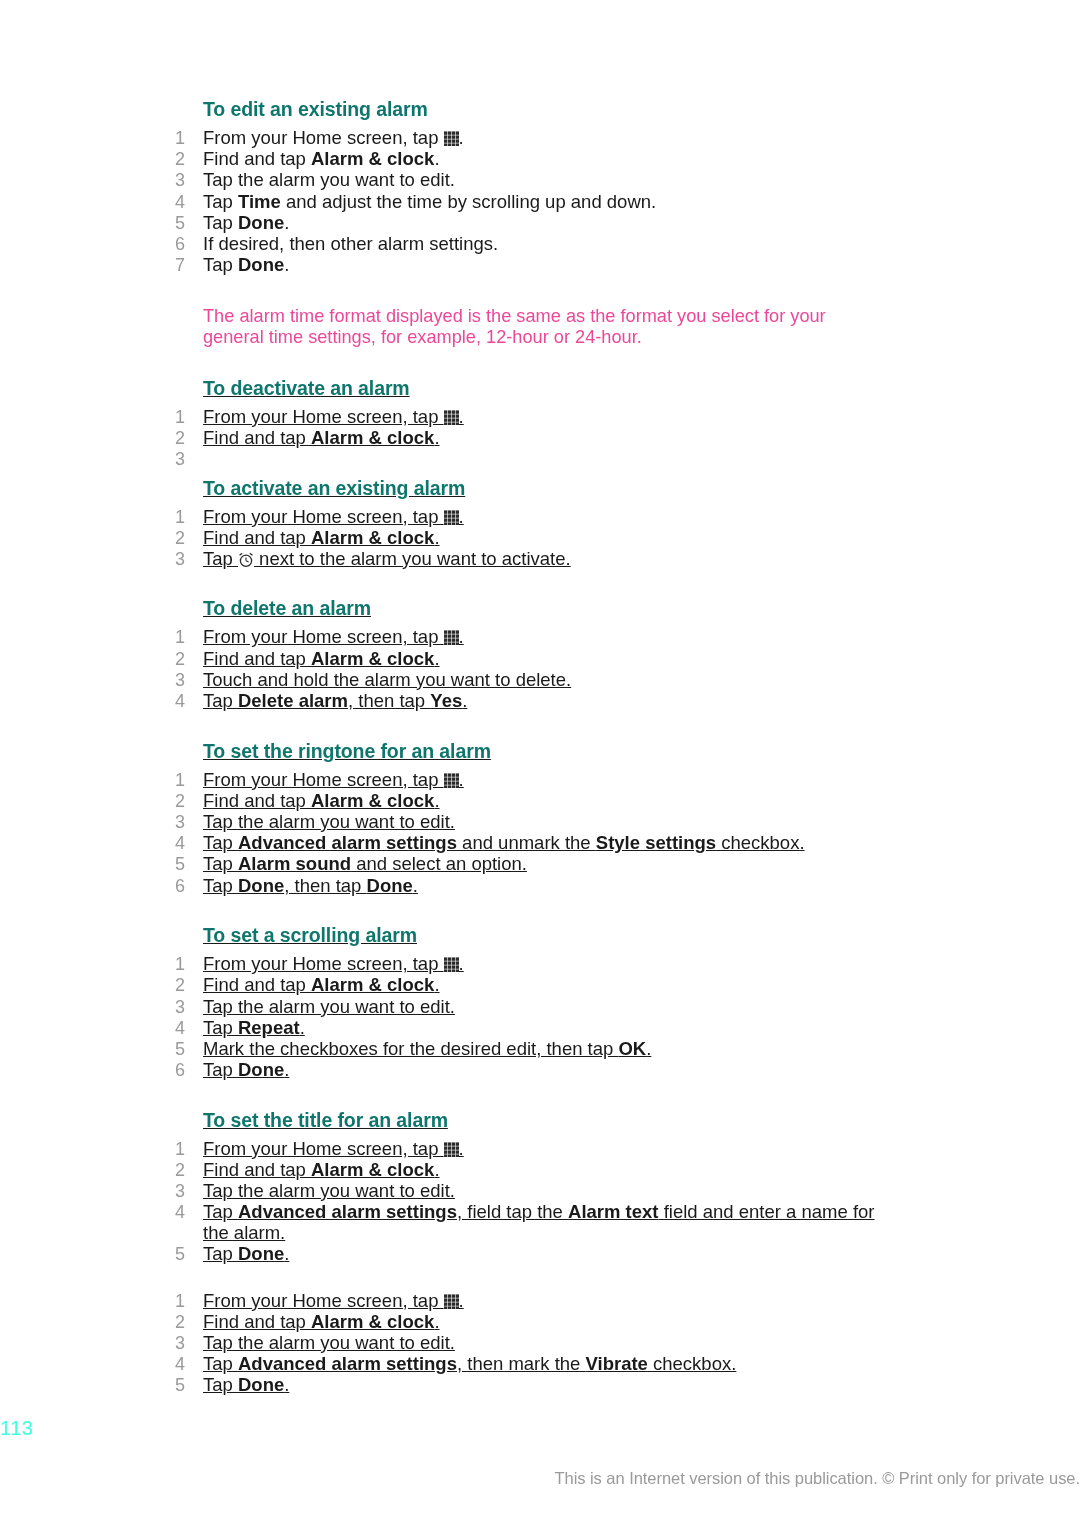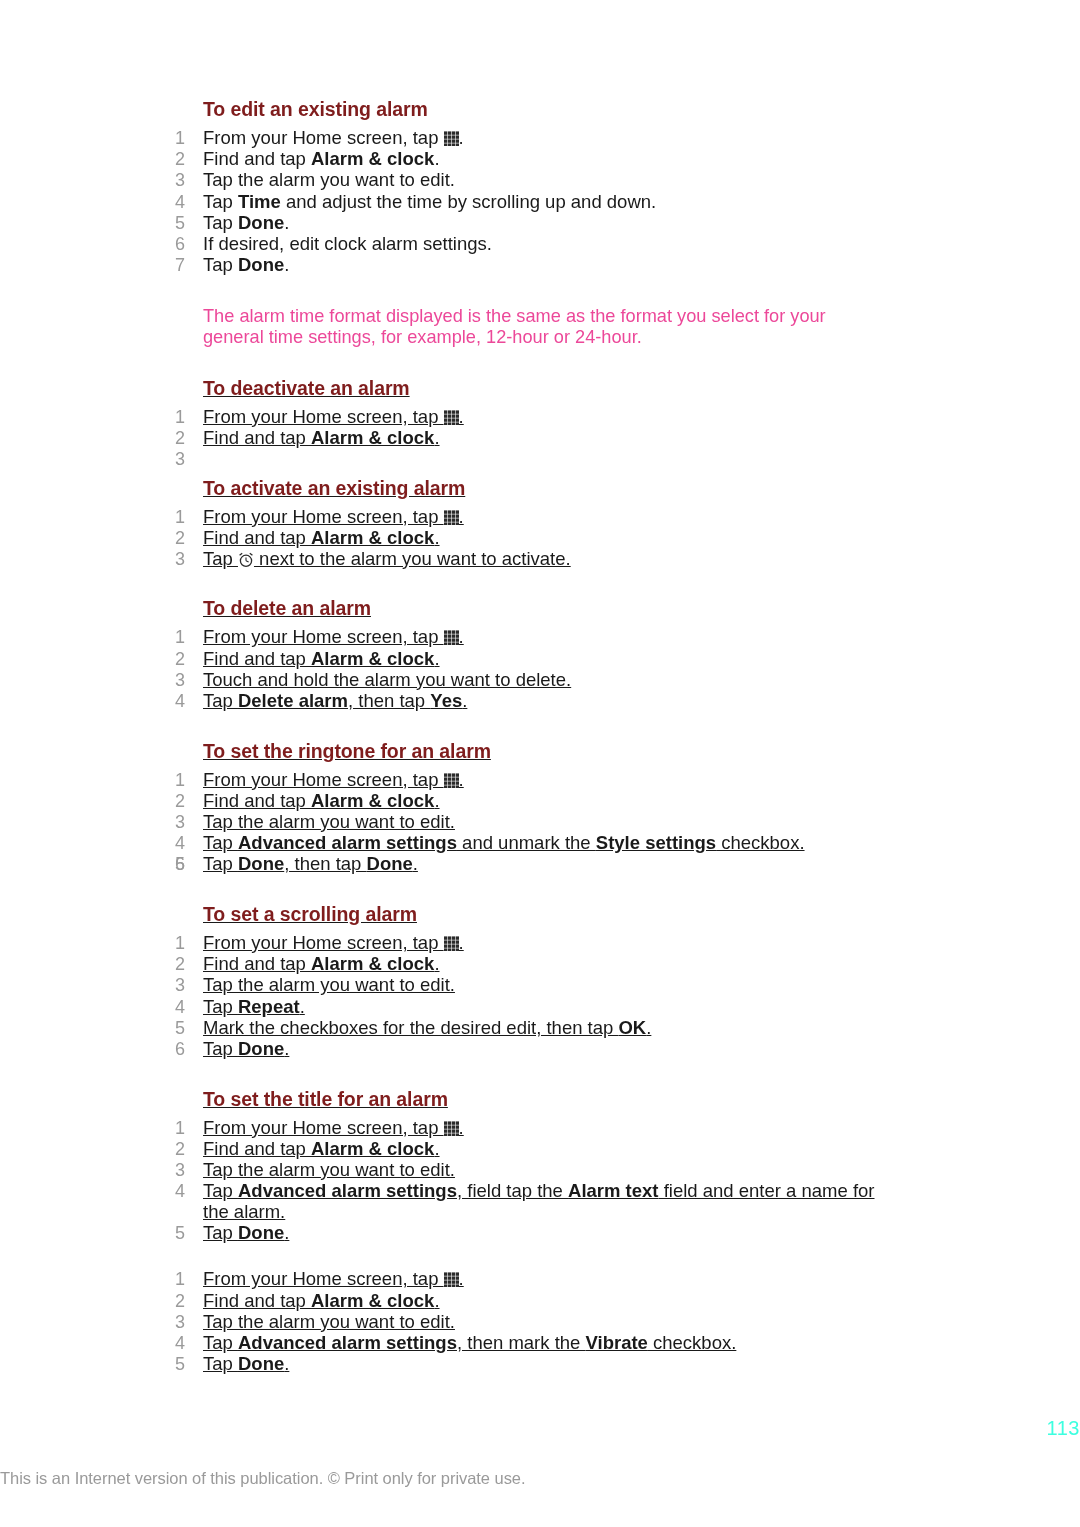--- a/index.html
+++ b/index.html
@@ -23,21 +23,21 @@
   }
   .content {
     position: absolute;
     left: 175px;
     top: 96px;
     width: 700px;
   }
 
   
   .heading {
-    color: #7f1d1d;
+    color: #0f766e;
     font-size: 19.5px;
     font-weight: bold;
     letter-spacing: -0.1px;
     margin: 0 0 6px 28px;
     line-height: 26px;
     white-space: nowrap;
   }
   .section { margin-bottom: 0; }
   .section + .section { margin-top: 26px; text-decoration: underline; }
 
@@ -91,32 +91,32 @@
     height: 16px;
     vertical-align: -3px;
   }
 
   
   .page-number {
     position: absolute;
     left: 0;
     top: 1417px;
     width: 1080px;
-    text-align: right;
+    text-align: left;
     color: #3dffe0;
     font-size: 20px;
     font-weight: normal;
     letter-spacing: 0.5px;
   }
   .footer-note {
     position: absolute;
     left: 0;
     top: 1469px;
     width: 1080px;
-    text-align: left;
+    text-align: right;
     color: #9a9a9a;
     font-size: 16.5px;
     letter-spacing: -0.05px;
   }
 </style>
 </head>
 <body>
 
 <div class="page">
   <div class="content" id="sections-root">
@@ -138,21 +138,21 @@
                 <rect x="12.00" y="8.40" width="3.4" height="3.4" fill="#2b2b2b"></rect>
                 <rect x="0.00" y="12.40" width="3.4" height="3.4" fill="#2b2b2b"></rect>
                 <rect x="4.00" y="12.40" width="3.4" height="3.4" fill="#2b2b2b"></rect>
                 <rect x="8.00" y="12.40" width="3.4" height="3.4" fill="#2b2b2b"></rect>
                 <rect x="12.00" y="12.40" width="3.4" height="3.4" fill="#2b2b2b"></rect>
               </svg><span>.</span></span></li>
           <li><span class="num">2</span><span><span>Find and tap </span><span class="b">Alarm &amp; clock</span><span>.</span></span></li>
           <li><span class="num">3</span><span><span>Tap the alarm you want to edit.</span></span></li>
           <li><span class="num">4</span><span><span>Tap </span><span class="b">Time</span><span> and adjust the time by scrolling up and down.</span></span></li>
           <li><span class="num">5</span><span><span>Tap </span><span class="b">Done</span><span>.</span></span></li>
-          <li><span class="num">6</span><span><span>If desired, edit clock alarm settings.</span></span></li>
+          <li><span class="num">6</span><span><span>If desired, then other alarm settings.</span></span></li>
           <li><span class="num">7</span><span><span>Tap </span><span class="b">Done</span><span>.</span></span></li>
         </ol>
         <p class="note">The alarm time format displayed is the same as the format you select for your general time settings, for example, 12-hour or 24-hour.</p>
       </div>
       <div class="section">
         <h2 class="heading">To deactivate an alarm</h2>
         <ol class="steps">
           <li><span class="num">1</span><span><span>From your Home screen, tap </span><svg viewBox="0 0 15 15" class="icon-inline appdrawer-icon">
                 <rect x="0.00" y="0.40" width="3.4" height="3.4" fill="#2b2b2b"></rect>
                 <rect x="4.00" y="0.40" width="3.4" height="3.4" fill="#2b2b2b"></rect>
@@ -251,21 +251,21 @@
                 <rect x="8.00" y="8.40" width="3.4" height="3.4" fill="#2b2b2b"></rect>
                 <rect x="12.00" y="8.40" width="3.4" height="3.4" fill="#2b2b2b"></rect>
                 <rect x="0.00" y="12.40" width="3.4" height="3.4" fill="#2b2b2b"></rect>
                 <rect x="4.00" y="12.40" width="3.4" height="3.4" fill="#2b2b2b"></rect>
                 <rect x="8.00" y="12.40" width="3.4" height="3.4" fill="#2b2b2b"></rect>
                 <rect x="12.00" y="12.40" width="3.4" height="3.4" fill="#2b2b2b"></rect>
               </svg><span>.</span></span></li>
           <li><span class="num">2</span><span><span>Find and tap </span><span class="b">Alarm &amp; clock</span><span>.</span></span></li>
           <li><span class="num">3</span><span><span>Tap the alarm you want to edit.</span></span></li>
           <li><span class="num">4</span><span><span>Tap </span><span class="b">Advanced alarm settings</span><span> and unmark the </span><span class="b">Style settings</span><span> checkbox.</span></span></li>
-          <li><span class="num">5</span></li>
+          <li><span class="num">5</span><span><span>Tap </span><span class="b">Alarm sound</span><span> and select an option.</span></span></li>
           <li><span class="num">6</span><span><span>Tap </span><span class="b">Done</span><span>, then tap </span><span class="b">Done</span><span>.</span></span></li>
         </ol>
       </div>
       <div class="section">
         <h2 class="heading">To set a scrolling alarm</h2>
         <ol class="steps">
           <li><span class="num">1</span><span><span>From your Home screen, tap </span><svg viewBox="0 0 15 15" class="icon-inline appdrawer-icon">
                 <rect x="0.00" y="0.40" width="3.4" height="3.4" fill="#2b2b2b"></rect>
                 <rect x="4.00" y="0.40" width="3.4" height="3.4" fill="#2b2b2b"></rect>
                 <rect x="8.00" y="0.40" width="3.4" height="3.4" fill="#2b2b2b"></rect>

